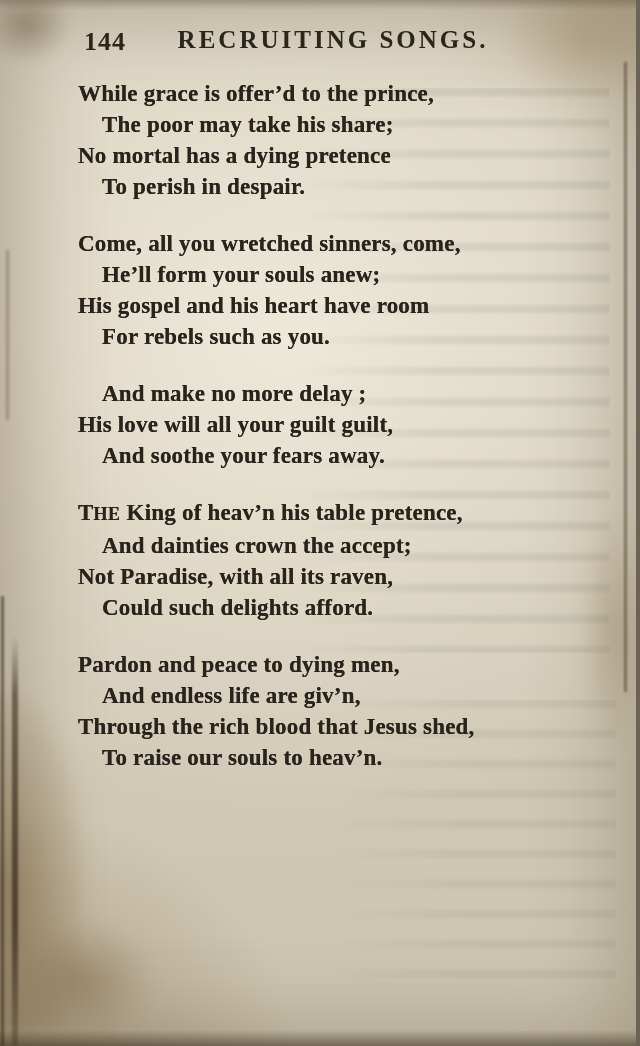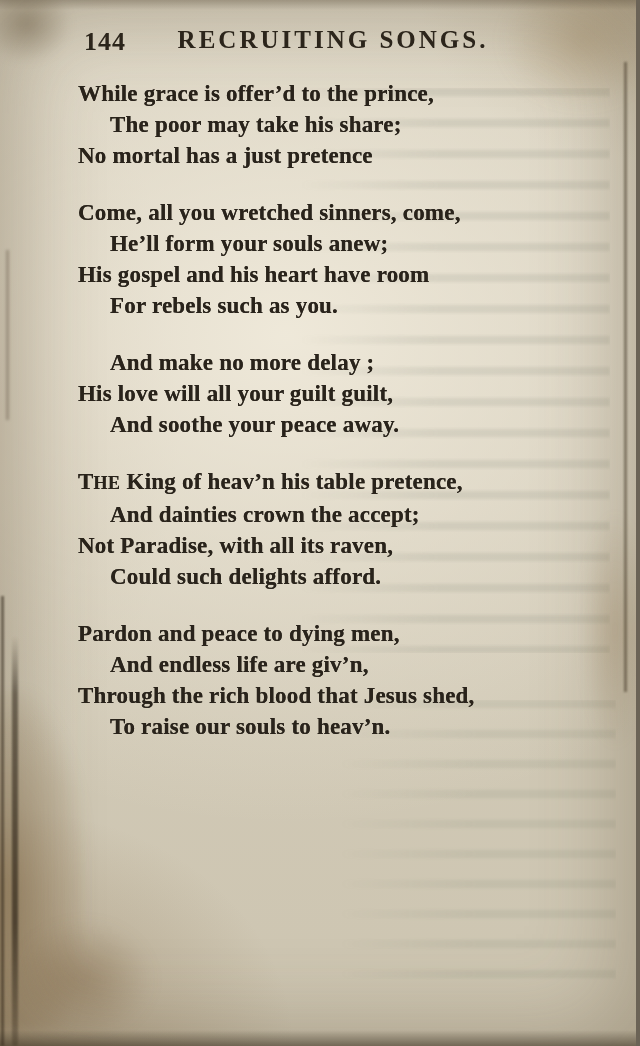--- a/index.html
+++ b/index.html
@@ -46,21 +46,21 @@
   }
 
   
   .header { position:absolute; top:26px; left:0; right:0; height:34px; }
   .page-num { position:absolute; left:84px; top:1px; font-size:26px; font-weight:700; letter-spacing:1px; }
   .title { text-align:center; font-size:25px; font-weight:700; letter-spacing:3px; padding-left:30px; }
 
   
   .text-block { position:absolute; top:78px; left:78px; right:24px; font-size:23px; font-weight:700; line-height:31px; letter-spacing:0.2px; text-shadow:0 0 0.5px rgba(41,35,27,0.85); }
   .stanza { margin-bottom:26px; }
-  .line.indent { margin-left:32px; }
+  .line.indent { margin-left:24px; }
   .line.shift { margin-left:9px; }
 
   .song-heading { text-align:center; font-size:25px; font-weight:700; margin:18px 0 12px 0; letter-spacing:0.5px; }
   .song-heading .ital { font-style:italic; font-weight:700; }
 
   .lead-sc { font-size:0.78em; letter-spacing:0.6px; }
 </style>
 </head>
 <body>
 
@@ -72,35 +72,36 @@
   <div class="header">
     <span class="page-num">144</span>
     <div class="title">RECRUITING SONGS.</div>
   </div>
 
   <div class="text-block">
 
     <div class="stanza">
       <div class="line">While grace is offer’d to the prince,</div>
       <div class="line indent">The poor may take his share;</div>
-      <div class="line">No mortal has a just pretence</div>
+      <div class="line">No mortal has a dying pretence</div>
+      <div class="line indent">To perish in despair.</div>
     </div>
 
     <div class="stanza">
       <div class="line">Come, all you wretched sinners, come,</div>
       <div class="line indent">He’ll form your souls anew;</div>
       <div class="line">His gospel and his heart have room</div>
       <div class="line indent">For rebels such as you.</div>
     </div>
 
 
     <div class="stanza">
       <div class="line indent">And make no more delay ;</div>
       <div class="line">His love will all your guilt guilt,</div>
-      <div class="line indent">And soothe your peace away.</div>
+      <div class="line indent">And soothe your fears away.</div>
     </div>
 
 
     <div class="stanza">
       <div class="line"><span class="lead-cap">T</span><span class="lead-sc">HE</span><span> King of heav’n his table pretence,</span></div>
       <div class="line indent">And dainties crown the accept;</div>
       <div class="line">Not Paradise, with all its raven,</div>
       <div class="line indent">Could such delights afford.</div>
     </div>
 

